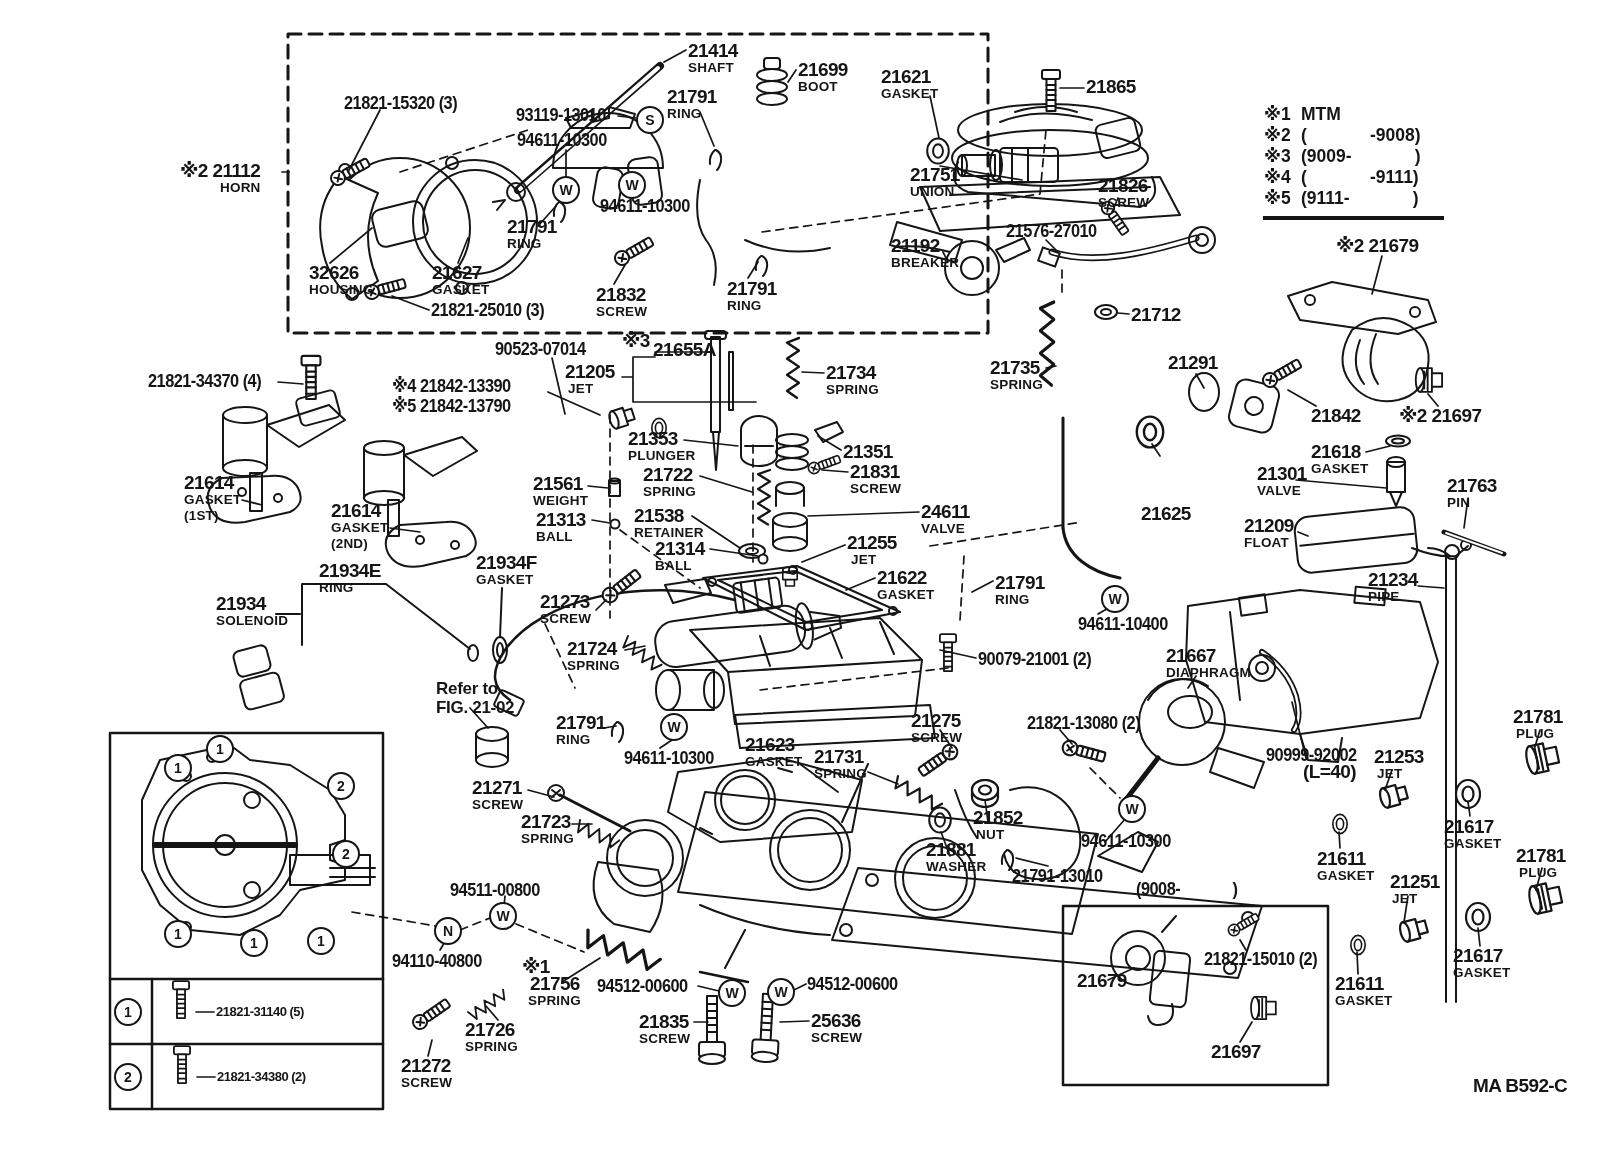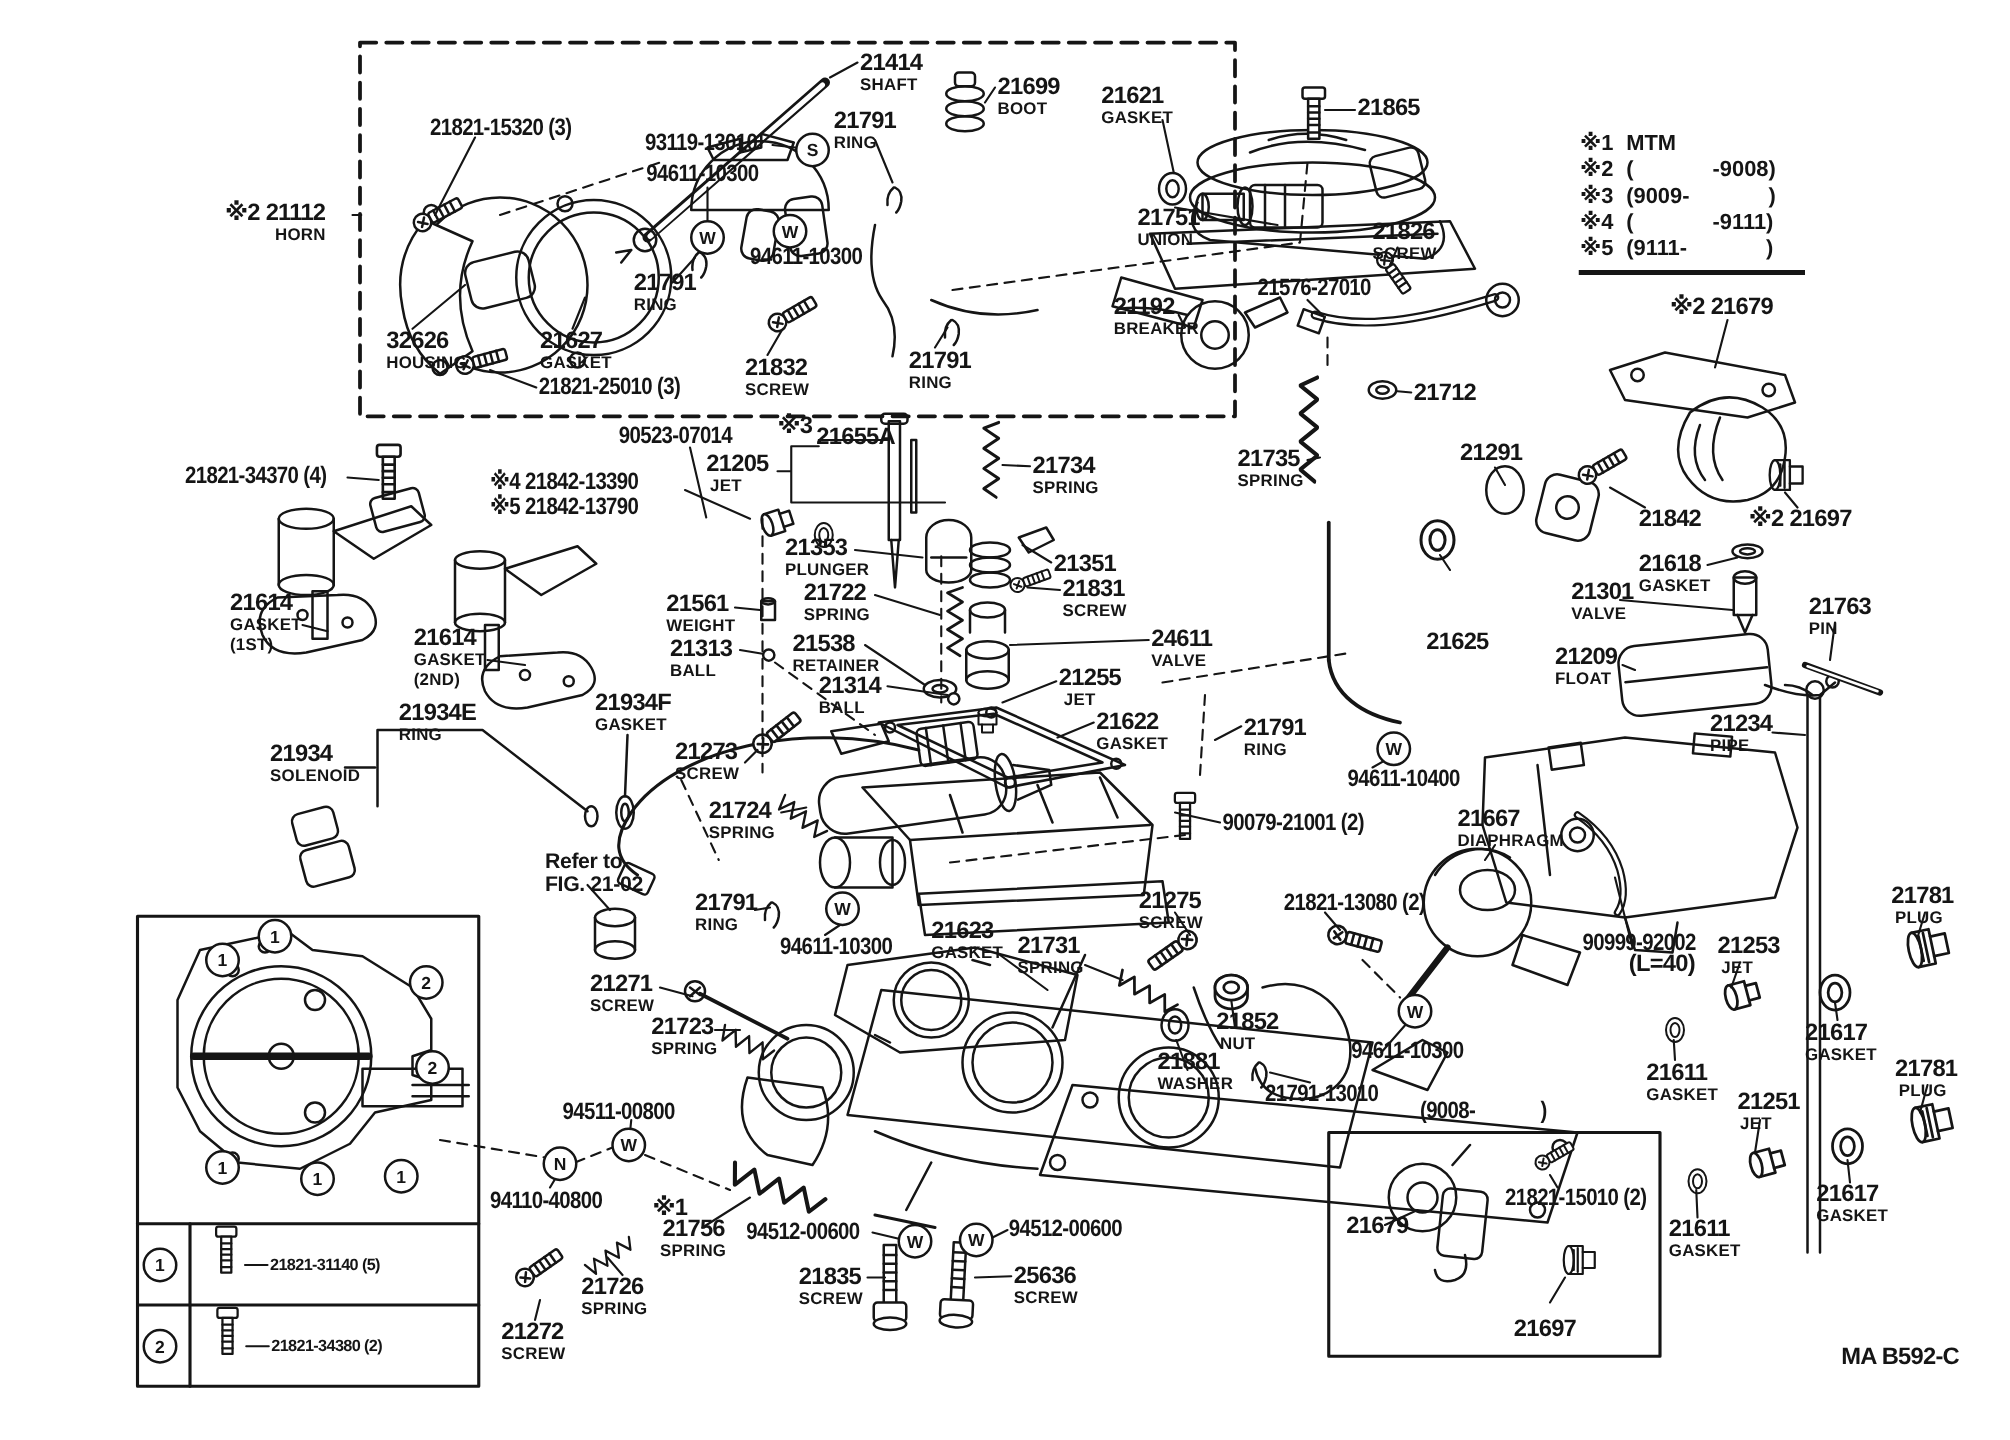--- a/index.html
+++ b/index.html
@@ -699,21 +699,21 @@
     </div>
     <div class="lbl" style="left: 1136px; top: 880px;">
       <span class="n" style="transform: scaleX(0.86);">(9008-             )</span>
     </div>
     <div class="lbl" style="left: 1077px; top: 972px;">
       <span class="n">21679</span>
     </div>
     <div class="lbl" style="left: 1204px; top: 950px;">
       <span class="n" style="transform: scaleX(0.86);">21821-15010 (2)</span>
     </div>
-    <div class="lbl" style="left: 1211px; top: 1043px; margin-top: 12px;">
+    <div class="lbl" style="left: 1211px; top: 1043px;">
       <span class="n">21697</span>
     </div>
     <div class="lbl" style="left: 1374px; top: 748px;">
       <span class="n">21253</span>
       <span class="s" style="margin-left: 3px;">JET</span>
     </div>
     <div class="lbl" style="left: 1444px; top: 818px;">
       <span class="n">21617</span>
       <span class="s">GASKET</span>
     </div>

